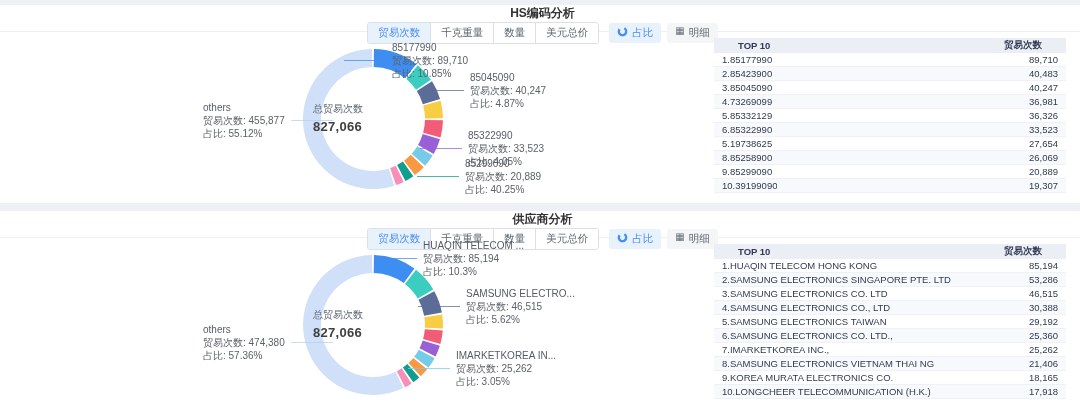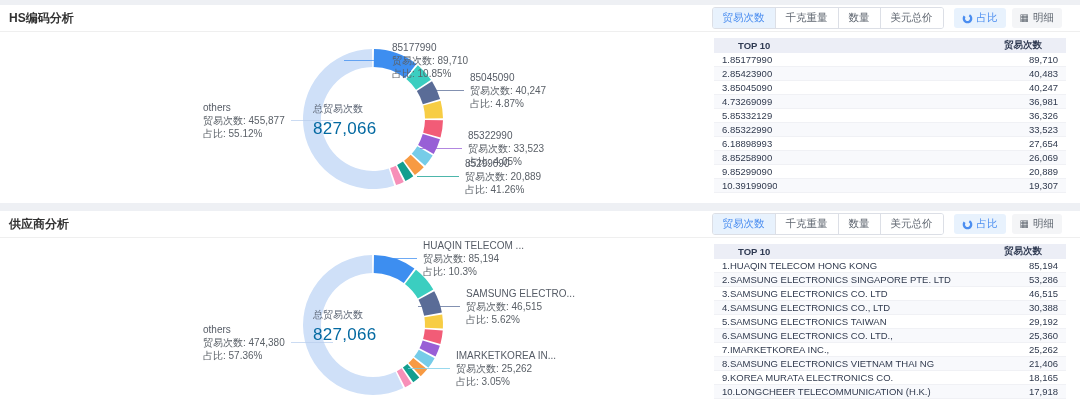--- a/index.html
+++ b/index.html
@@ -2,40 +2,40 @@
 <html><head>
 <meta charset="utf-8">
 <style>
   * { margin:0; padding:0; box-sizing:border-box; }
   html,body { width:1080px; height:405px; background:#eef0f4; overflow:hidden;
               font-family:"Liberation Sans","DejaVu Sans",sans-serif; }
   .panel { position:absolute; left:0; right:0; background:#fff; }
   #panel-hs { top:5px; height:198px; }
   #panel-supplier { top:211px; height:194px; }
   .panel-header { height:27px; display:flex; align-items:center; justify-content:space-between;
-                  padding:0 18px 0 9px; border-bottom:1px solid #efefef; }
+                  padding:0 4px 0 9px; border-bottom:1px solid #efefef;flex-direction:column; }
   .panel-title { font-size:12px; font-weight:600; color:#333; }
   .toolbar { display:flex; align-items:center; gap:10px; }
   .metric-group { display:flex; border:1px solid #dcdfe6; border-radius:3px; overflow:hidden; }
   .metric-btn { font-size:10.5px; padding:3px 10px; background:#fff; color:#5f6670;
                 border:none; border-right:1px solid #dcdfe6; cursor:pointer; white-space:nowrap;
                 font-family:inherit; }
   .metric-btn:last-child { border-right:none; }
   .metric-btn.active { background:#e8f2fd; color:#4a8df0; }
   .view-group { display:flex; gap:6px; }
-  .view-btn { display:flex; align-items:center; gap:4px; font-size:10.5px; padding:3px 8px;
+  .view-btn { display:flex; gap:4px; font-size:10.5px; padding:3px 8px;
               border:none; border-radius:3px; cursor:pointer; font-family:inherit; }
   .view-btn.active { background:#e8f2fd; color:#4a8df0; }
   .view-btn.inactive { background:#f4f5f7; color:#5f6670; }
   .grid-glyph { font-size:10px; line-height:1; }
   .panel-content { position:absolute; top:27px; left:0; right:0; bottom:0; }
   .donut-svg { position:absolute; left:298px; top:12px; }
   .donut-center { position:absolute; left:313px; top:70px; width:120px; }
   .donut-center .c-label { font-size:10px; color:#5b6473; margin-bottom:3px; }
-  .donut-center .c-value { font-size:17px; font-weight:400; color:#0369a1; letter-spacing:0.3px; }
+  .donut-center .c-value { font-size:13px; font-weight:700; color:#404040; letter-spacing:0.3px; }
   .callout { position:absolute; font-size:10px; color:#5b6168; line-height:12px; white-space:nowrap; }
   .callout .co-name { color:#565c66; margin-bottom:1px; }
   .callout div { margin-bottom:1px; }
   .leader { position:absolute; width:42px; height:1px; top:18px; opacity:0.75; }
   .callout-right .leader { left:-48px; }
   .callout-others .leader { right:-48px; }
   .tbl { position:absolute; right:14px; top:6px; width:352px; font-size:9.5px; }
   .tbl-head { display:flex; justify-content:space-between; align-items:center; background:#eceef6;
               font-weight:700; color:#2f3a52; height:15px; padding:0 24px; }
   .tbl-row { display:flex; justify-content:space-between; align-items:center; height:14px;
@@ -106,21 +106,21 @@
     <div class="callout callout-right" style="left:468px;top:98px">
       <div class="leader" style="background: rgb(152, 95, 214);"></div>
       <div class="co-name">85322990</div>
       <div><span>贸易次数: </span><span>33,523</span></div>
       <div><span>占比: </span><span>4.05%</span></div>
     </div>
     <div class="callout callout-right" style="left:465px;top:126px">
       <div class="leader" style="background: rgb(18, 158, 143);"></div>
       <div class="co-name">85299090</div>
       <div><span>贸易次数: </span><span>20,889</span></div>
-      <div><span>占比: </span><span>41.26%</span></div>
+      <div><span>占比: </span><span>40.25%</span></div>
     </div>
     <div class="callout callout-others" style="left:203px;top:70px">
       <div class="leader" style="background: rgb(185, 207, 238);"></div>
       <div class="co-name">others</div>
       <div><span>贸易次数: </span><span>455,877</span></div>
       <div><span>占比: </span><span>55.12%</span></div>
     </div>
 
     <div class="tbl">
       <div class="tbl-head">
@@ -153,21 +153,21 @@
             <span class="cell-name">5.85332129</span>
             <span class="cell-val">36,326</span>
           </div>
 
           <div class="tbl-row">
             <span class="cell-name">6.85322990</span>
             <span class="cell-val">33,523</span>
           </div>
 
           <div class="tbl-row">
-            <span class="cell-name">6.18898993</span>
+            <span class="cell-name">5.19738625</span>
             <span class="cell-val">27,654</span>
           </div>
 
           <div class="tbl-row">
             <span class="cell-name">8.85258900</span>
             <span class="cell-val">26,069</span>
           </div>
 
           <div class="tbl-row">
             <span class="cell-name">9.85299090</span>

